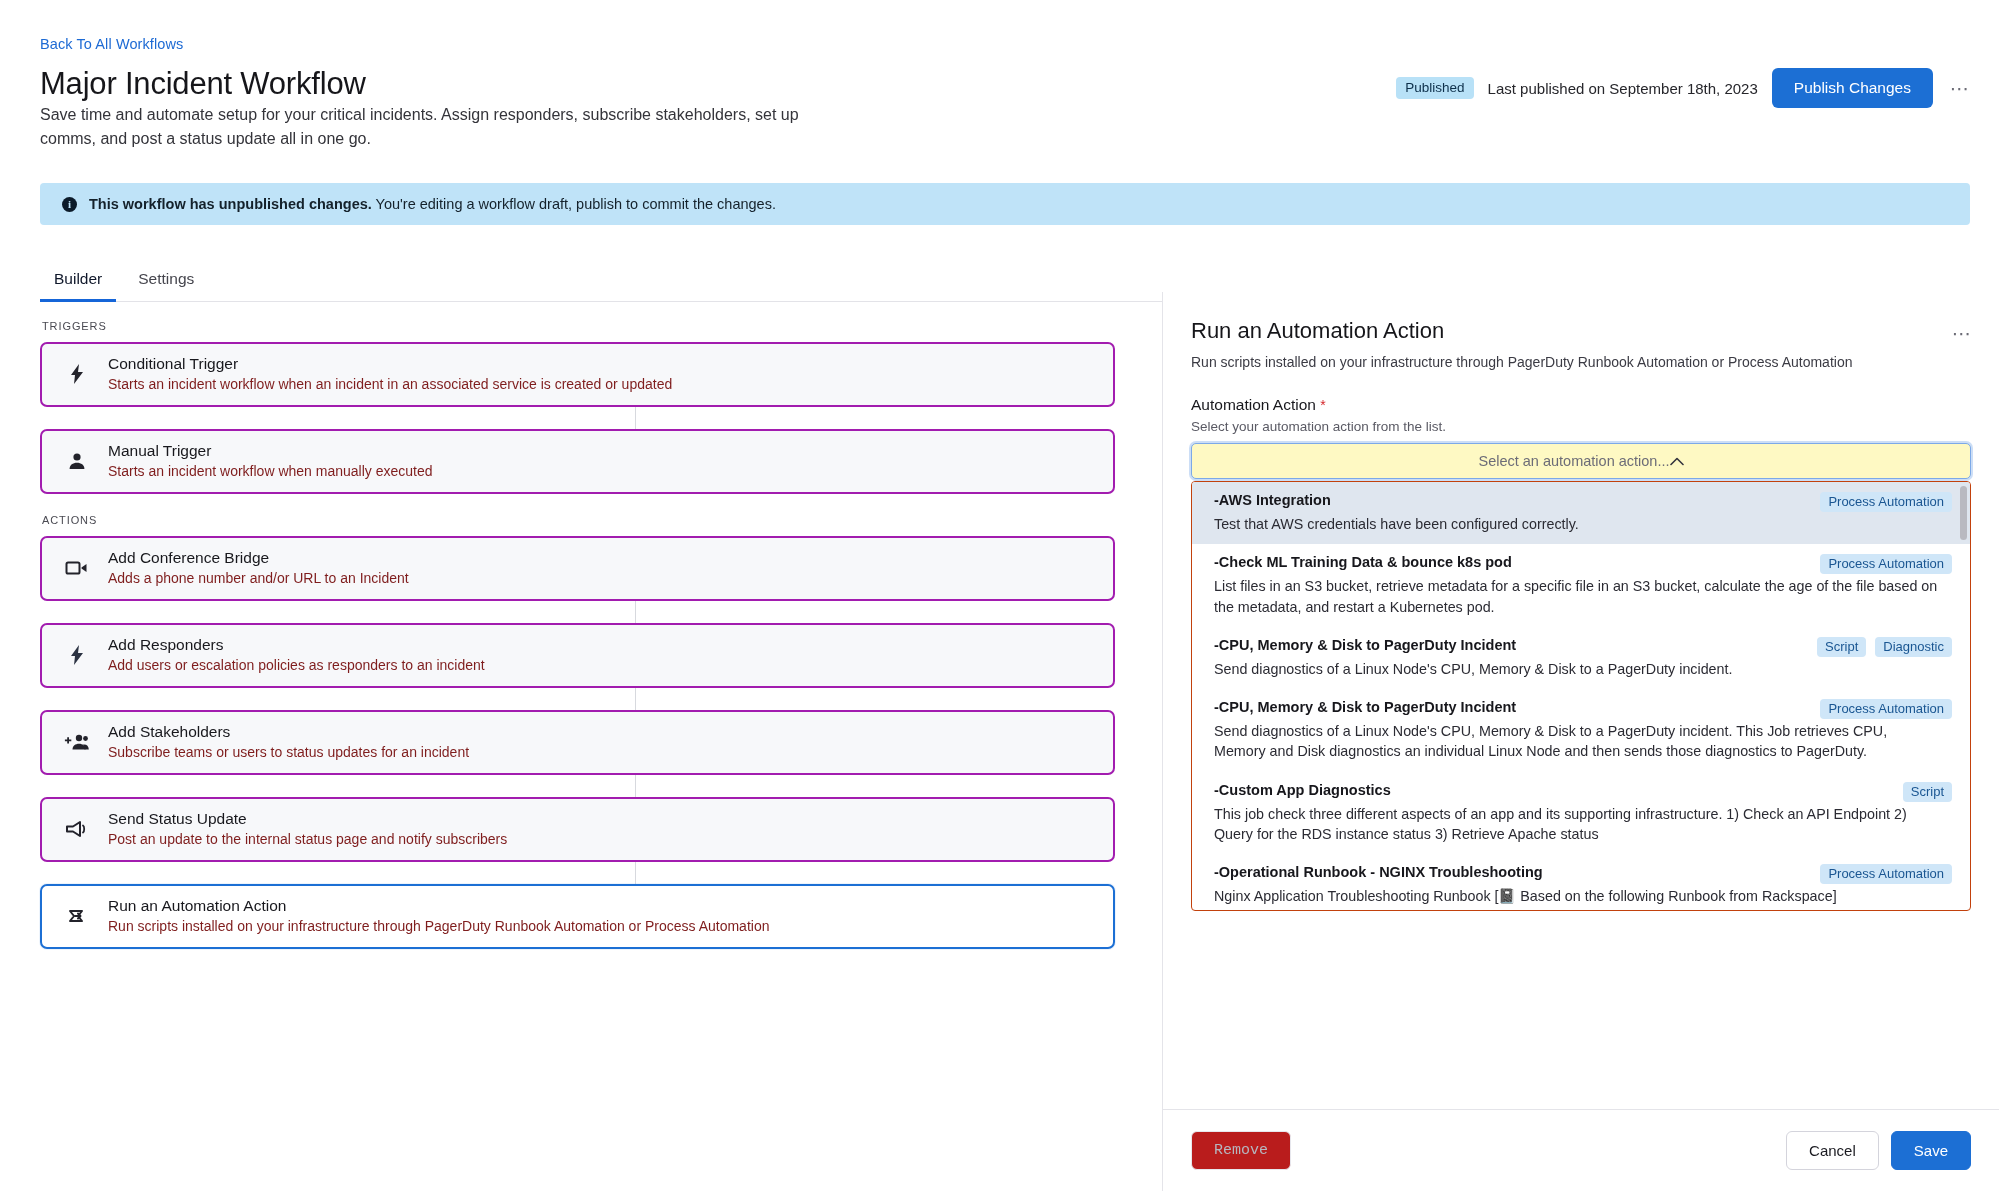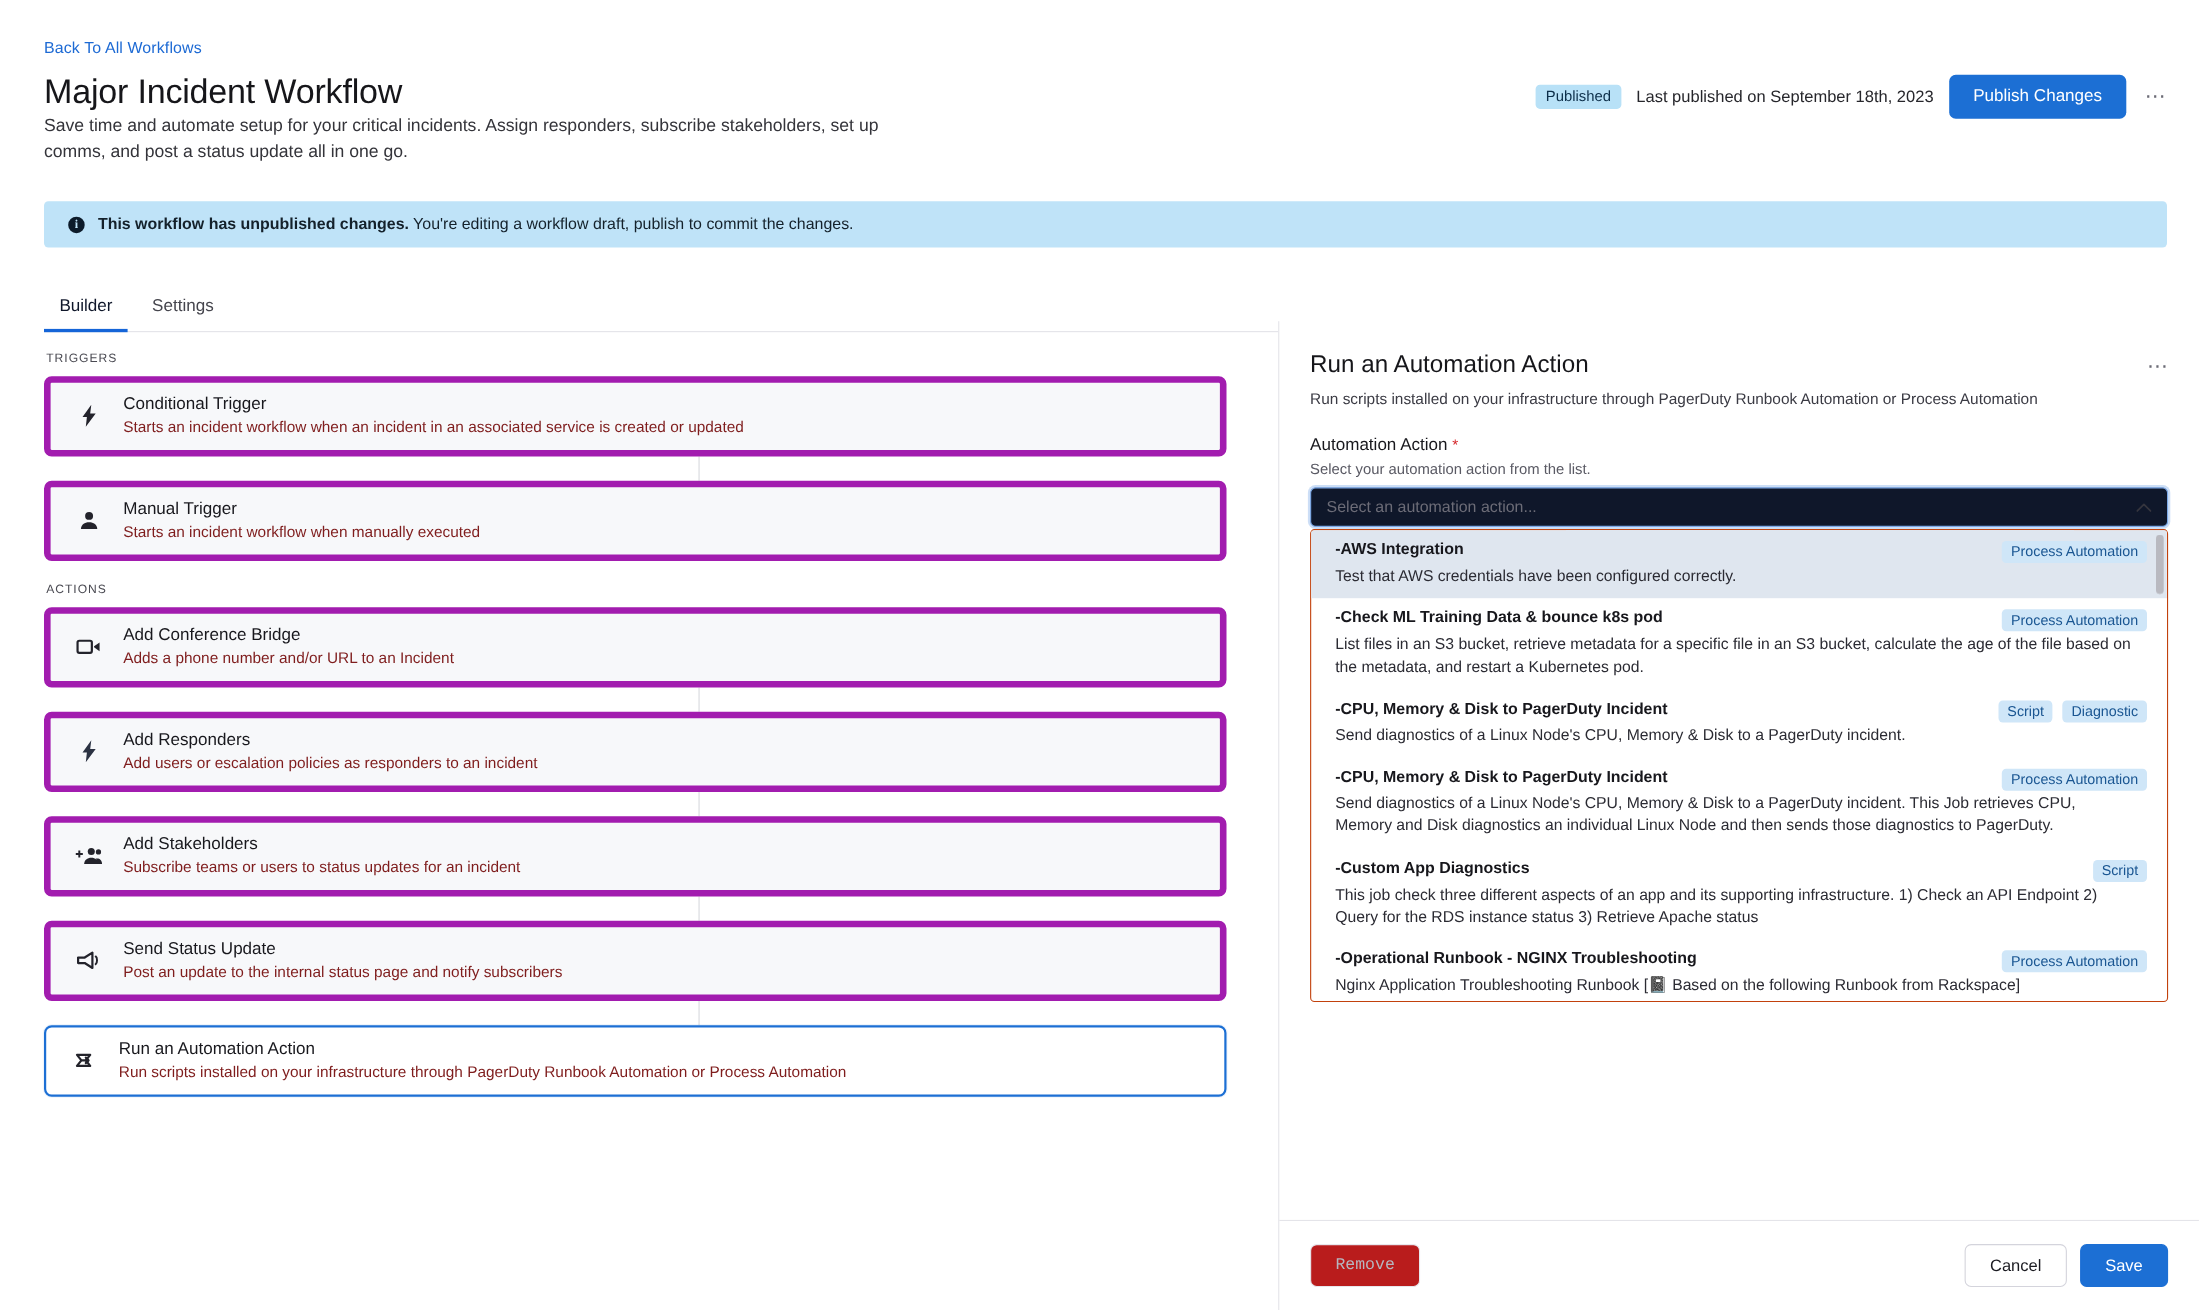--- a/index.html
+++ b/index.html
@@ -71,21 +71,21 @@
   }
   .tab.active { color: #0f172a; border-bottom-color: #1565d8; }
 
   
   .builder { position: absolute; left: 40px; top: 320px; width: 1110px; }
   .section-label {
     font-size: 11px; letter-spacing: .9px; color: #4a4a52; margin: 0 0 10px 2px;
   }
   .card {
     position: relative; width: 1075px; min-height: 62px;
-    background: #f7f8fa; border: 6px solid #a21caf; border-radius: 7px;
+    background: #f7f8fa; border: 2px solid #a21caf; border-radius: 7px;
     display: flex; align-items: center; gap: 16px; padding: 11px 20px 13px;
     cursor: pointer;
   }
   .card.selected {
     background: #ffffff; border: 2px solid #1c6fd4; box-shadow: 0 0 0 1px rgba(28,111,212,.08);
   }
   .card-icon {
     width: 30px; height: 30px; flex: none;
     display: flex; align-items: center; justify-content: center; color: #23232b;
   }
@@ -108,22 +108,22 @@
   .rp-kebab { position: absolute; right: 24px; top: 28px; }
 
   .field { padding: 26px 28px 0 28px; position: relative; }
   .field-label { font-size: 15.5px; color: #18181d; }
   .req { color: #d4262a; font-size: 14px; }
   .field-help { font-size: 13.5px; color: #5a5a64; margin-top: 5px; }
 
   .select-box {
     margin-top: 9px; height: 36px; border: 1px solid #7ca9e8;
     box-shadow: 0 0 0 2px rgba(110,160,230,.35);
-    border-radius: 5px; background: #0f172a;
-    display: flex; align-items: center; justify-content: space-between;
+    border-radius: 5px; background: #fef9c3;
+    display: flex; align-items: center; justify-content: center;
     padding: 0 14px; cursor: pointer;
   }
   .select-placeholder { font-size: 14.5px; color: #6c6c77; }
   .chev { color: #35353e; font-size: 14px; line-height: 1; }
 
   .dropdown {
     position: relative; margin-top: 2px;
     border: 1px solid #c2410c; border-radius: 4px; background: #fff;
     max-height: 430px; overflow: hidden;
   }

